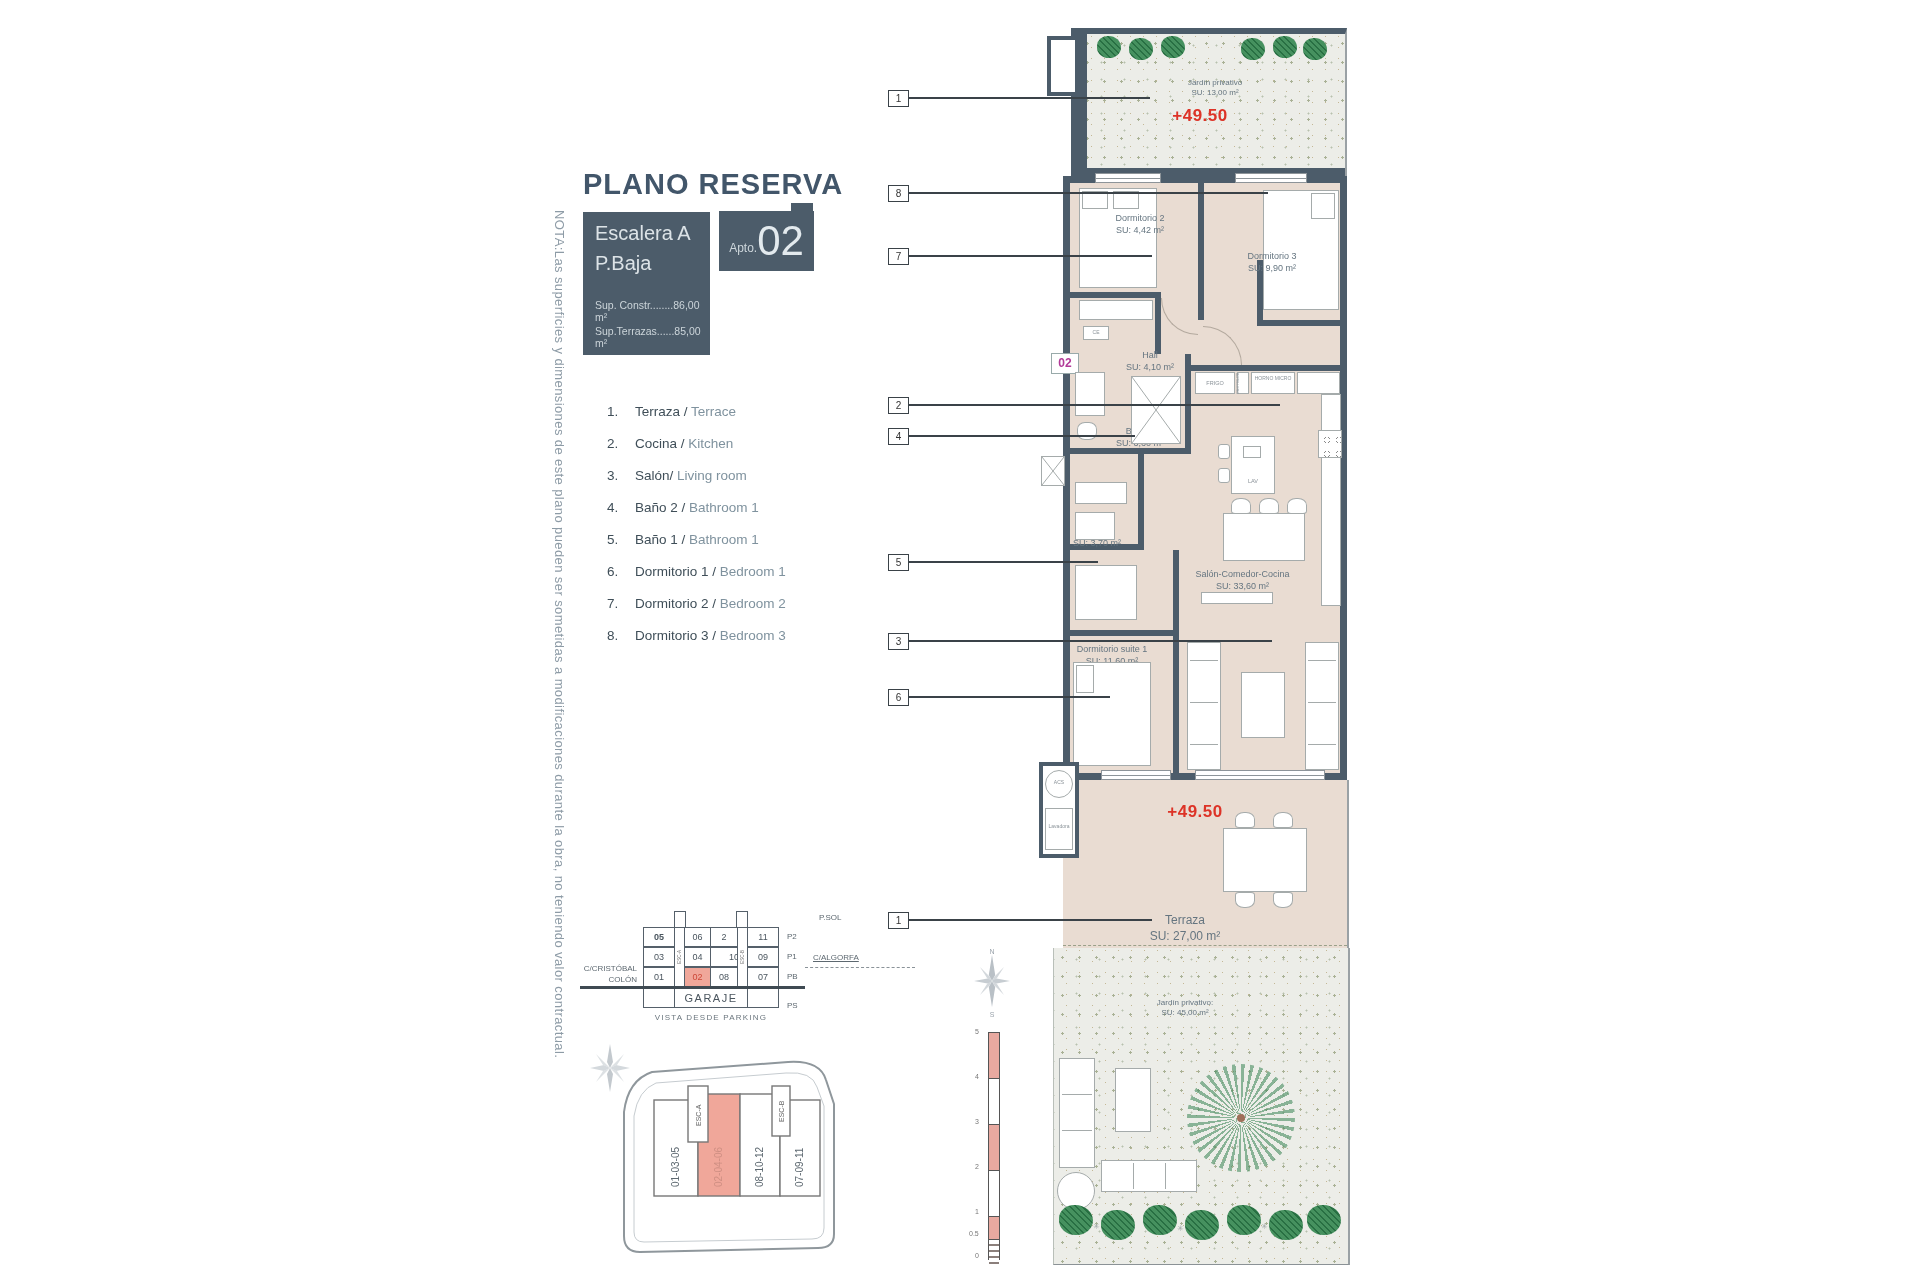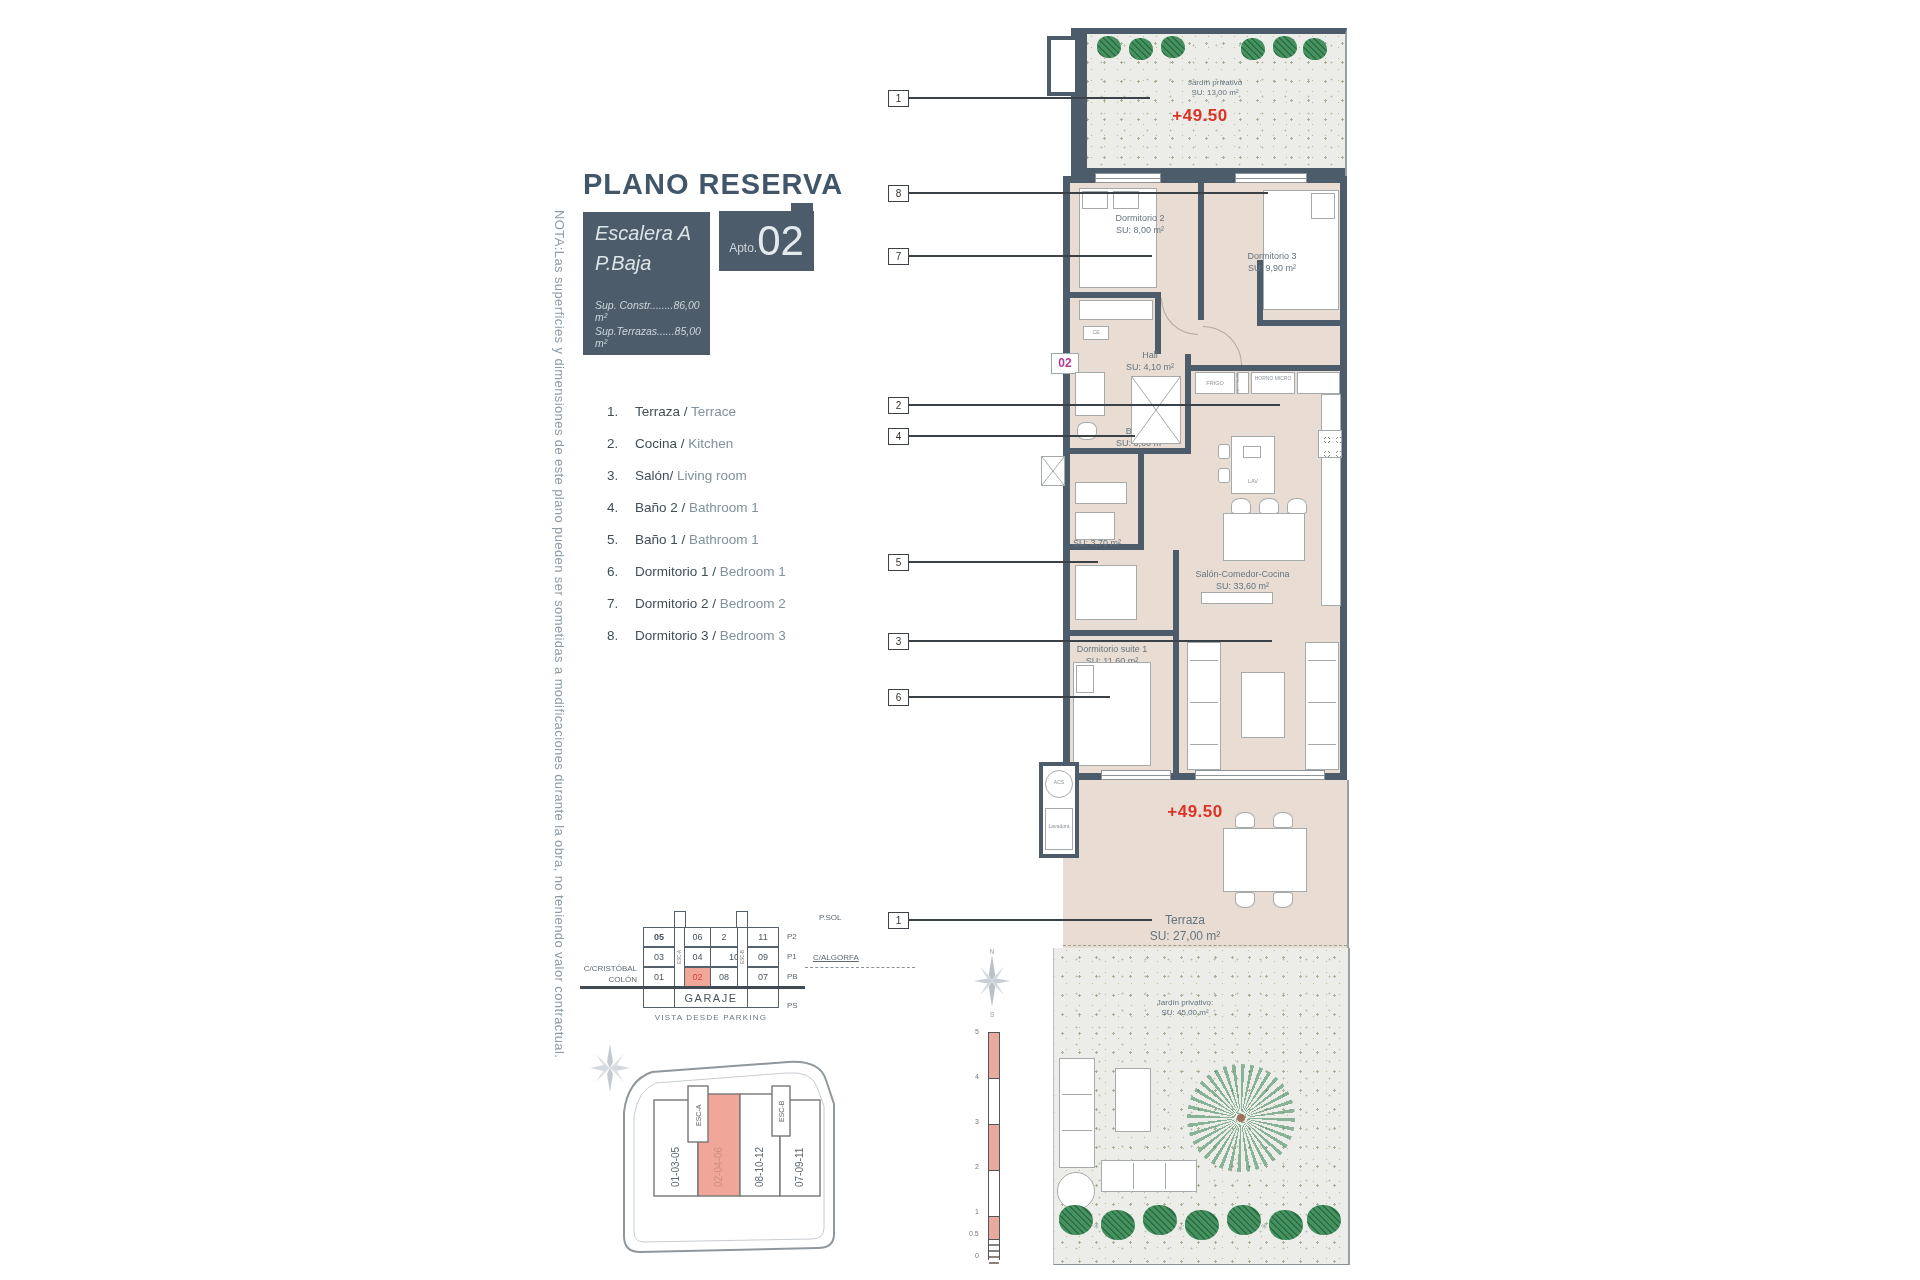--- a/index.html
+++ b/index.html
@@ -41,21 +41,21 @@
 </head>
 <body>
 
 <div id="page">
 
   <div class="abs" style="left:552px;top:210px;height:910px;width:20px;writing-mode:vertical-lr;
               font-size:13px;letter-spacing:.4px;color:#8d9ba6;">NOTA:Las superficies y dimensiones de este plano pueden ser sometidas a modificaciones durante la obra, no teniendo valor contractual.</div>
 
   <div class="abs" style="left:583px;top:168px;font-size:29px;font-weight:600;letter-spacing:1px;color:#42566a;">PLANO RESERVA</div>
 
-  <div class="abs slate" style="left:583px;top:212px;width:127px;height:143px;padding:10px 0 0 12px;box-sizing:border-box;font-style:italic;">
+  <div class="abs slate" style="left:583px;top:212px;width:127px;height:143px;padding:10px 0 0 12px;box-sizing:border-box;">
     <div style="font-size:20px;font-weight:300;color:#dce3e7;">Escalera A</div>
     <div style="font-size:20px;font-weight:300;color:#dce3e7;margin-top:7px;">P.Baja</div>
     <div style="font-size:10.5px;color:#ccd5da;margin-top:24px;">Sup. Constr........86,00 m²</div>
     <div style="font-size:10.5px;color:#ccd5da;margin-top:2px;">Sup.Terrazas......85,00 m²</div>
   </div>
 
   <div class="abs slate" style="left:719px;top:211px;width:95px;height:60px;display:flex;align-items:center;justify-content:center;">
     <span style="font-size:12px;color:#cdd6db;margin-top:14px;">Apto.</span>
     <span style="font-size:42px;font-weight:300;color:#e3eaee;">02</span>
   </div>
@@ -159,21 +159,21 @@
     <div class="furn" style="left:44px;top:168px;width:78px;height:100px;"></div>
     <div class="furn" style="left:47px;top:171px;width:26px;height:18px;"></div>
     <div class="furn" style="left:78px;top:171px;width:26px;height:18px;"></div>
     <div class="furn" style="left:228px;top:170px;width:76px;height:120px;"></div>
     <div class="furn" style="left:276px;top:173px;width:24px;height:26px;"></div>
     <div class="furn" style="left:44px;top:280px;width:74px;height:20px;"></div>
     <div class="furn" style="left:48px;top:306px;width:26px;height:14px;"></div>
     <div class="tiny" style="left:48px;top:310px;width:26px;font-size:5px;">CE</div>
 
     <div class="lbl" style="left:55px;top:193px;width:100px;">
-      <span class="nm">Dormitorio 2</span><span>SU: 8,00 m²</span></div>
+      <span class="nm">Dormitorio 2</span><span>SU: 4,42 m²</span></div>
     <div class="lbl" style="left:182px;top:231px;width:110px;">
       <span class="nm">Dormitorio 3</span><span>SU: 9,90 m²</span></div>
     <div class="lbl" style="left:70px;top:330px;width:90px;">
       <span class="nm">Hall</span><span>SU: 4,10 m²</span></div>
     <div class="lbl" style="left:60px;top:406px;width:90px;">
       <span class="nm">Baño 2</span><span>SU: 3,60 m²</span></div>
     <div class="lbl" style="left:17px;top:506px;width:90px;">
       <span class="nm">Baño 1</span><span>SU: 3,70 m²</span></div>
     <div class="lbl" style="left:145px;top:549px;width:125px;">
       <span class="nm">Salón-Comedor-Cocina</span><span>SU: 33,60 m²</span></div>

